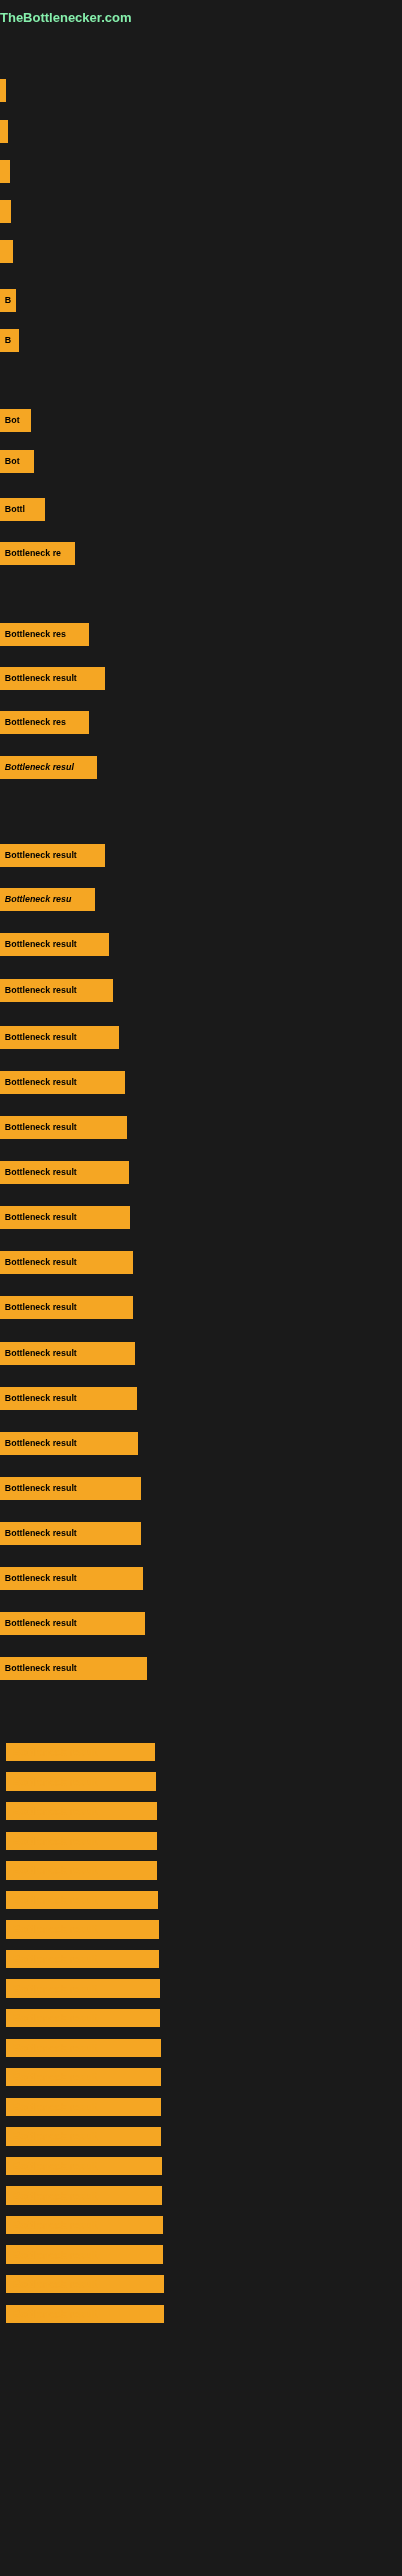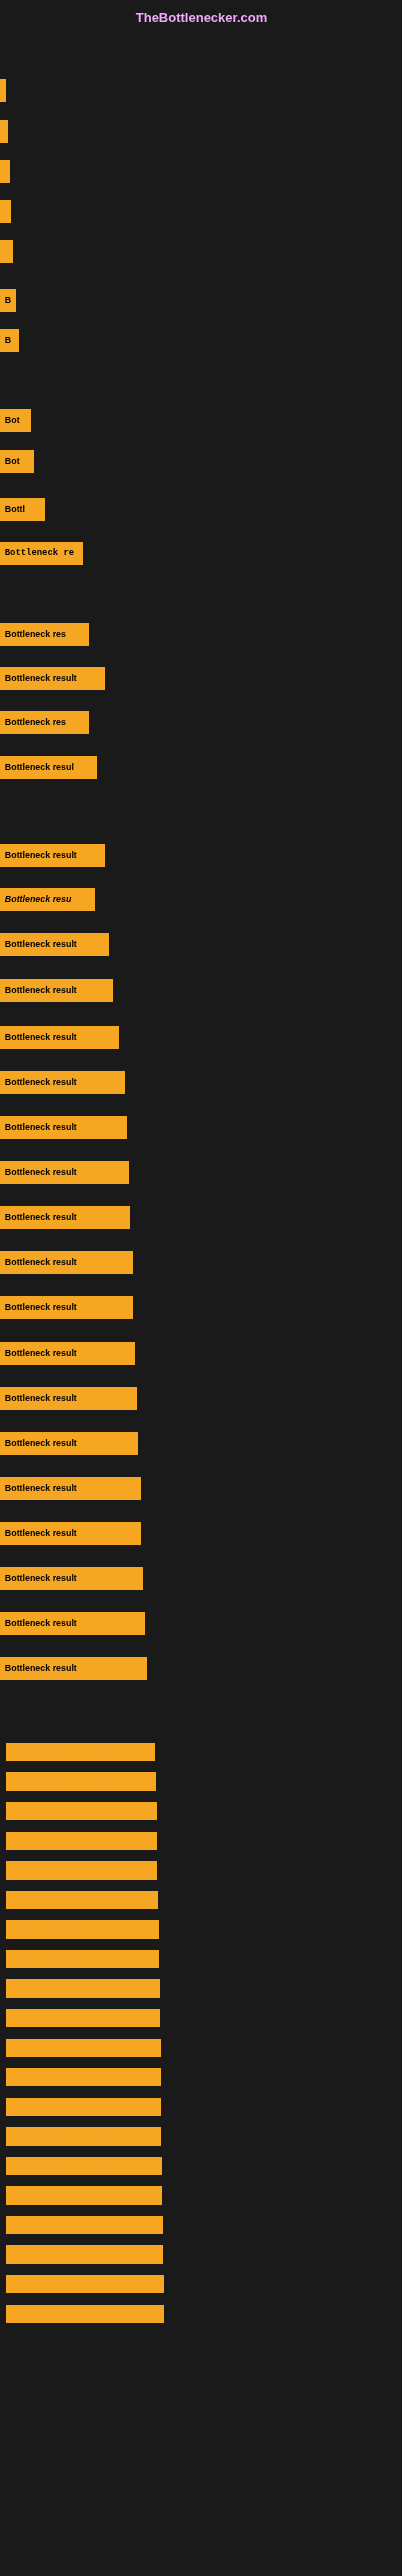--- a/index.html
+++ b/index.html
@@ -10,23 +10,23 @@
 
     body {
       width: 403px;
       min-height: 2576px;
       background-color: #1a1a1a;
       font-family: Arial, sans-serif;
       overflow-x: hidden;
     }
 
     #header {
-      text-align: center;
+      text-align: left;
       padding: 9.7px 0 6.4px 0;
-      color: #f0abfc;
+      color: #86efac;
       font-size: 13px;
       font-weight: bold;
     }
 
     #chart-area {
       width: 403px;
       height: 1691px;
       position: relative;
       background-color: #1a1a1a;
     }
@@ -104,32 +104,32 @@
     <div class="bar-container" style="top: 378px;">
       <div class="bar" style="width: 31px;">Bot</div>
     </div>
     <div class="bar-container" style="top: 419px;">
       <div class="bar" style="width: 34px;">Bot</div>
     </div>
     <div class="bar-container" style="top: 467px;">
       <div class="bar" style="width: 45px;">Bottl</div>
     </div>
     <div class="bar-container" style="top: 511px;">
-      <div class="bar" style="width: 83px; font-family: Liberation Mono, monospace;">Bottleneck re</div>
+      <div class="bar" style="width: 75px;">Bottleneck re</div>
     </div>
     <div class="bar-container" style="top: 592px;">
       <div class="bar" style="width: 89px;">Bottleneck res</div>
     </div>
     <div class="bar-container" style="top: 636px;">
       <div class="bar" style="width: 105px;">Bottleneck result</div>
     </div>
     <div class="bar-container" style="top: 680px;">
       <div class="bar" style="width: 89px;">Bottleneck res</div>
     </div>
-    <div class="bar-container" style="top: 725px;">
+    <div class="bar-container" style="top: 725px; font-style: italic;">
       <div class="bar" style="width: 97px;">Bottleneck resul</div>
     </div>
     <div class="bar-container" style="top: 813px;">
       <div class="bar" style="width: 105px;">Bottleneck result</div>
     </div>
     <div class="bar-container" style="top: 857px;">
       <div class="bar" style="width: 95px; font-style: italic;">Bottleneck resu</div>
     </div>
     <div class="bar-container" style="top: 902px;">
       <div class="bar" style="width: 109px;">Bottleneck result</div>

